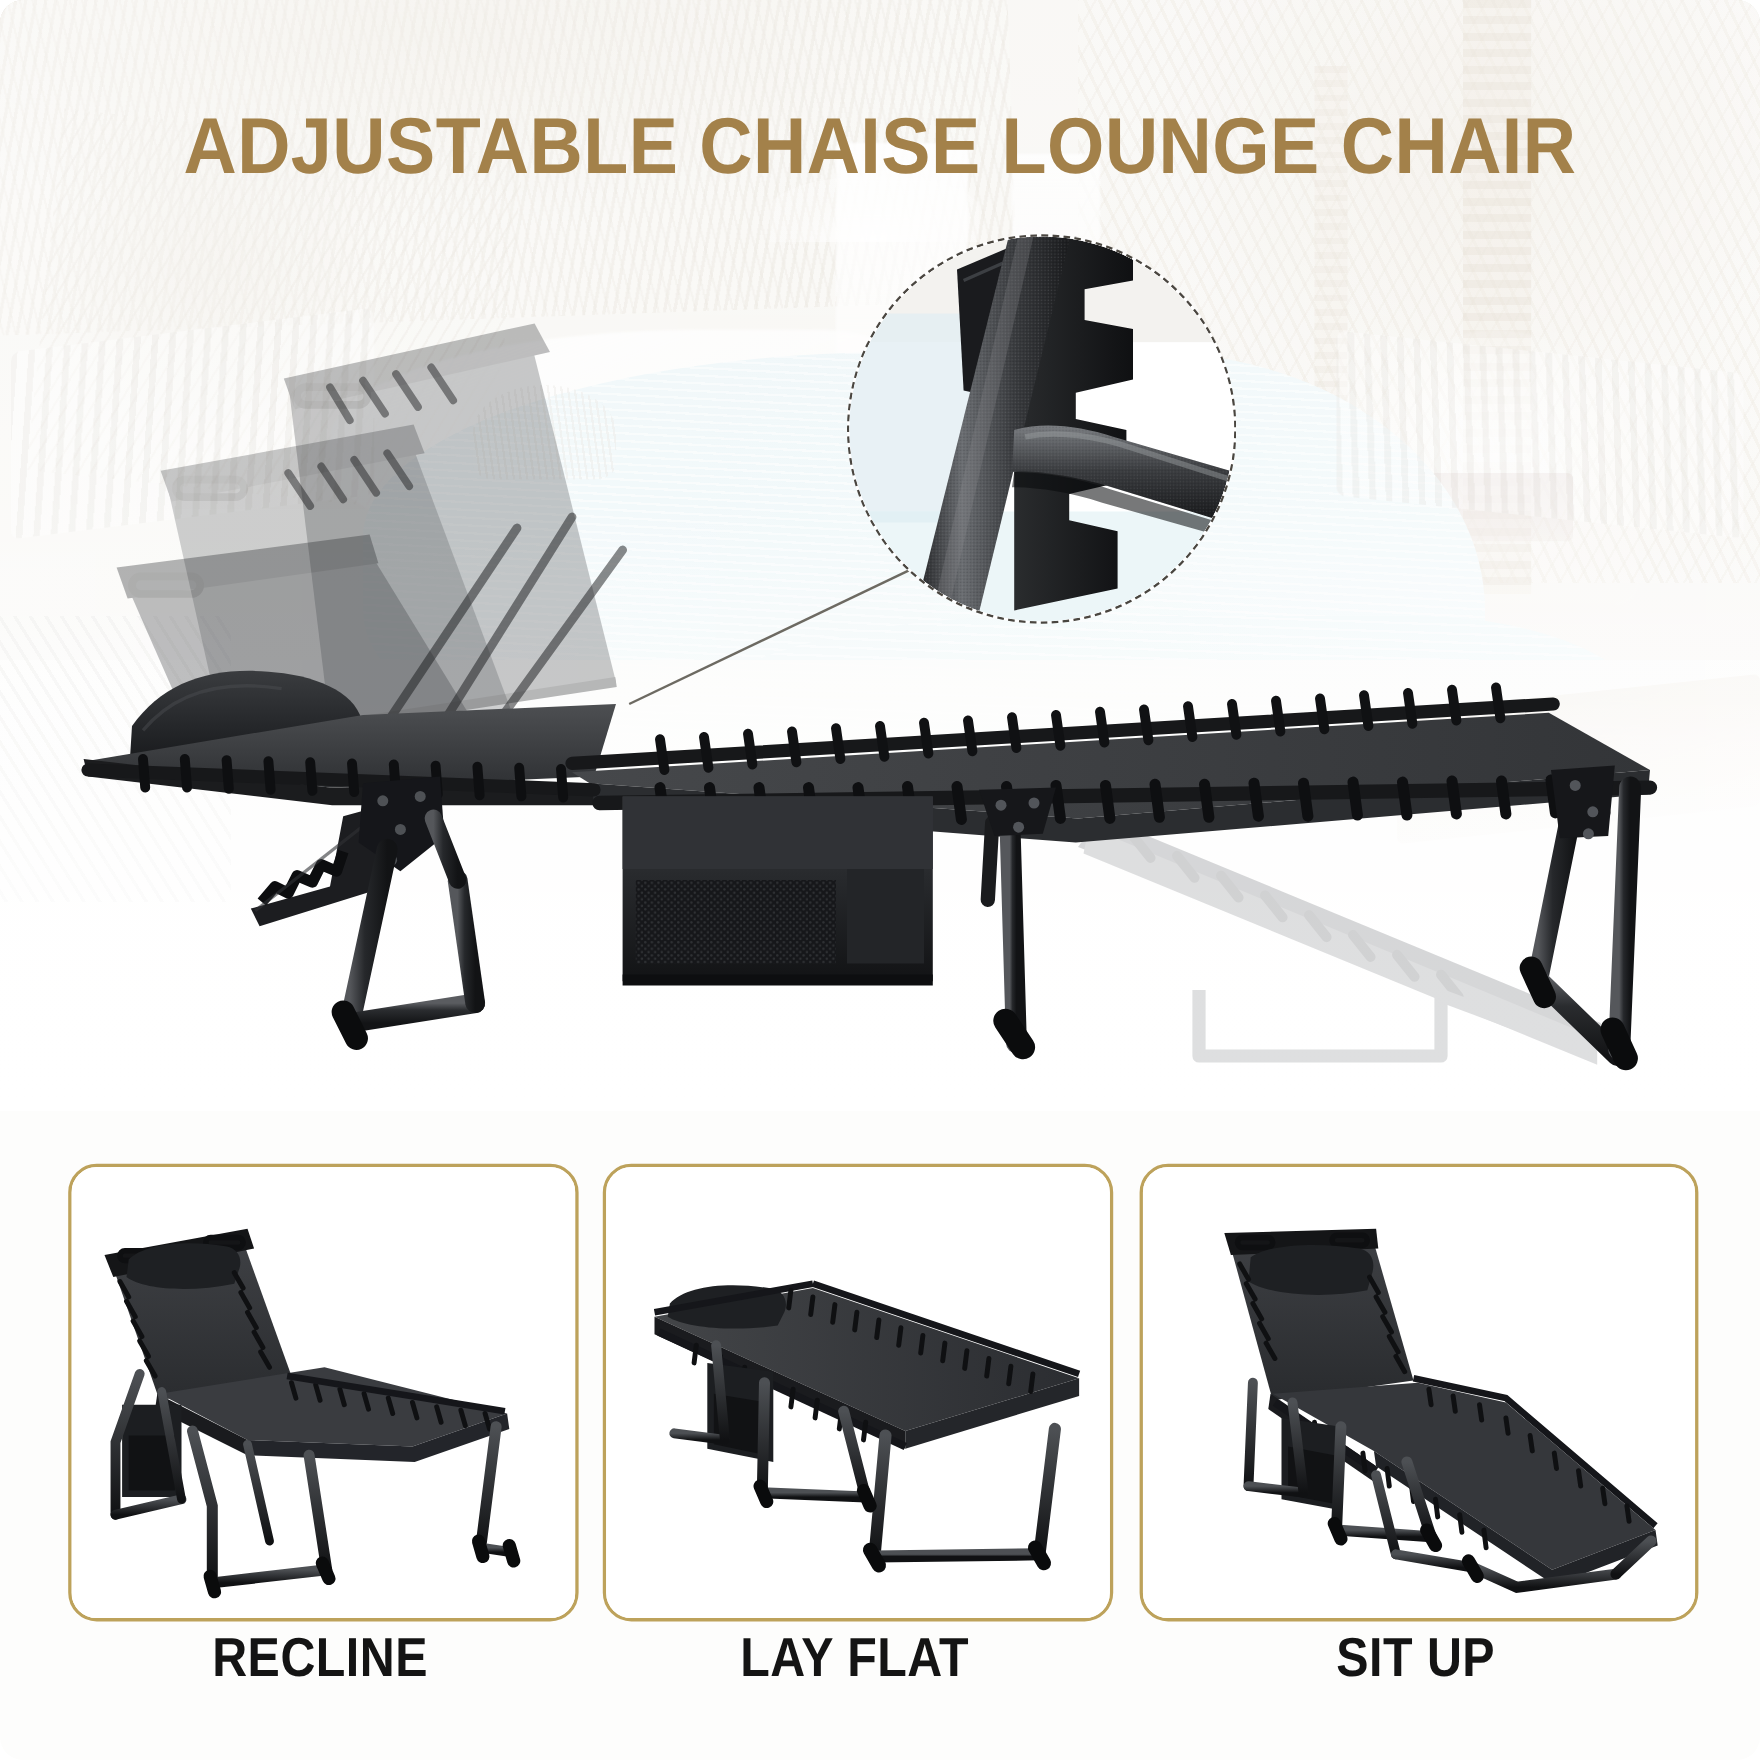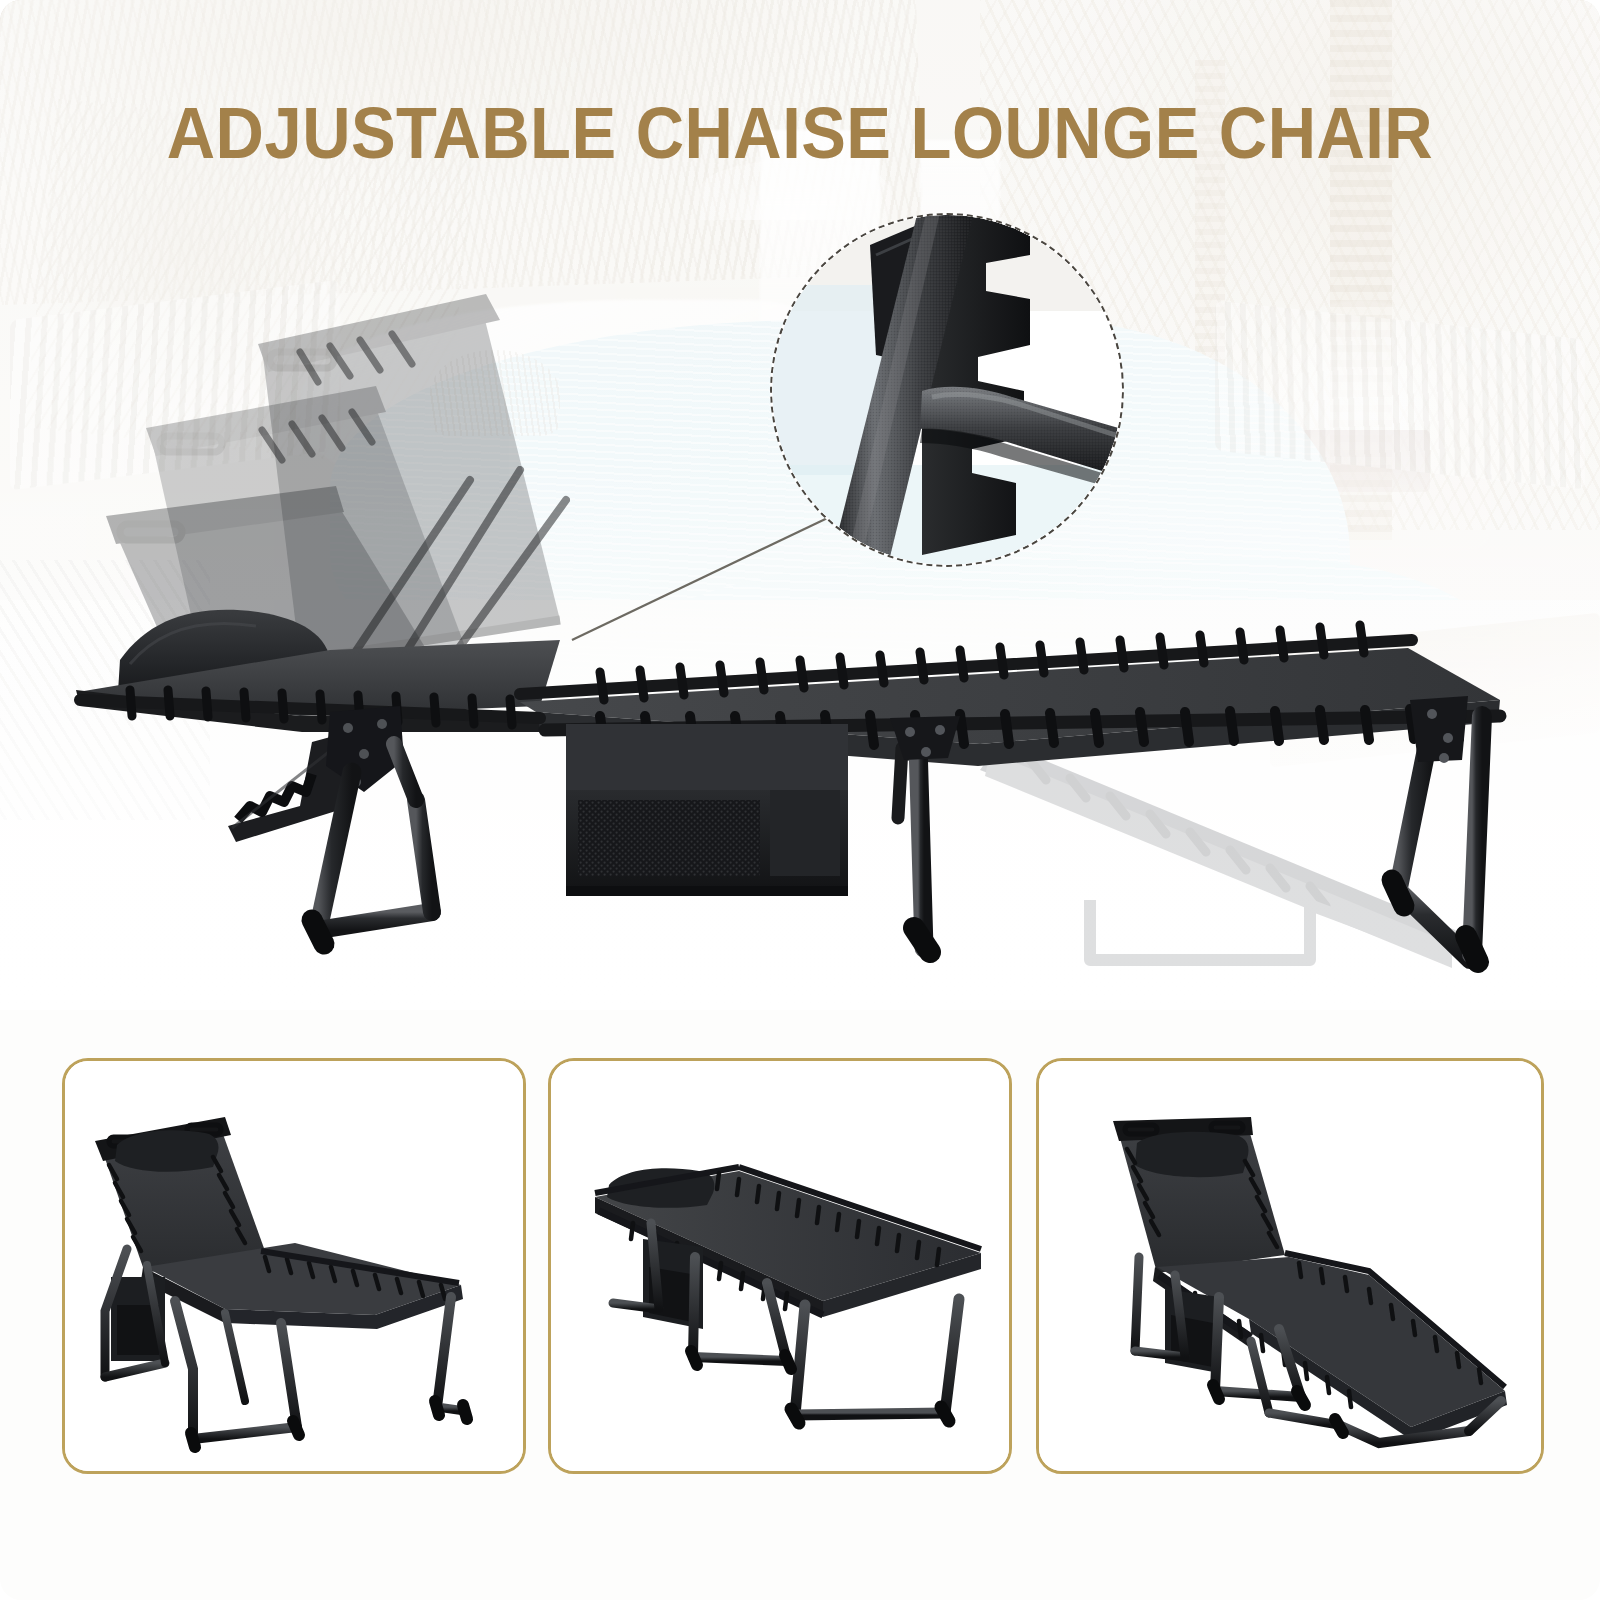--- a/index.html
+++ b/index.html
@@ -548,14 +548,19 @@
           <path d="M300 364 L340 382 L430 370" stroke="url(#t3)" stroke-width="10"></path>
           <path d="M430 370 L462 340" stroke="url(#t3)" stroke-width="10"></path>
           <path d="M174 324 L180 338" stroke="#0a0b0c" stroke-width="12"></path>
           <path d="M258 330 L266 344" stroke="#0a0b0c" stroke-width="12"></path>
           <path d="M296 358 L304 372" stroke="#0a0b0c" stroke-width="12"></path>
         </g>
       </svg>
     </div>
   </div>
 
+  <div class="caps">
+    <div class="cap p1">RECLINE</div>
+    <div class="cap p2">LAY FLAT</div>
+    <div class="cap p3">SIT UP</div>
+  </div>
 
 </div>
 
 </body></html>

